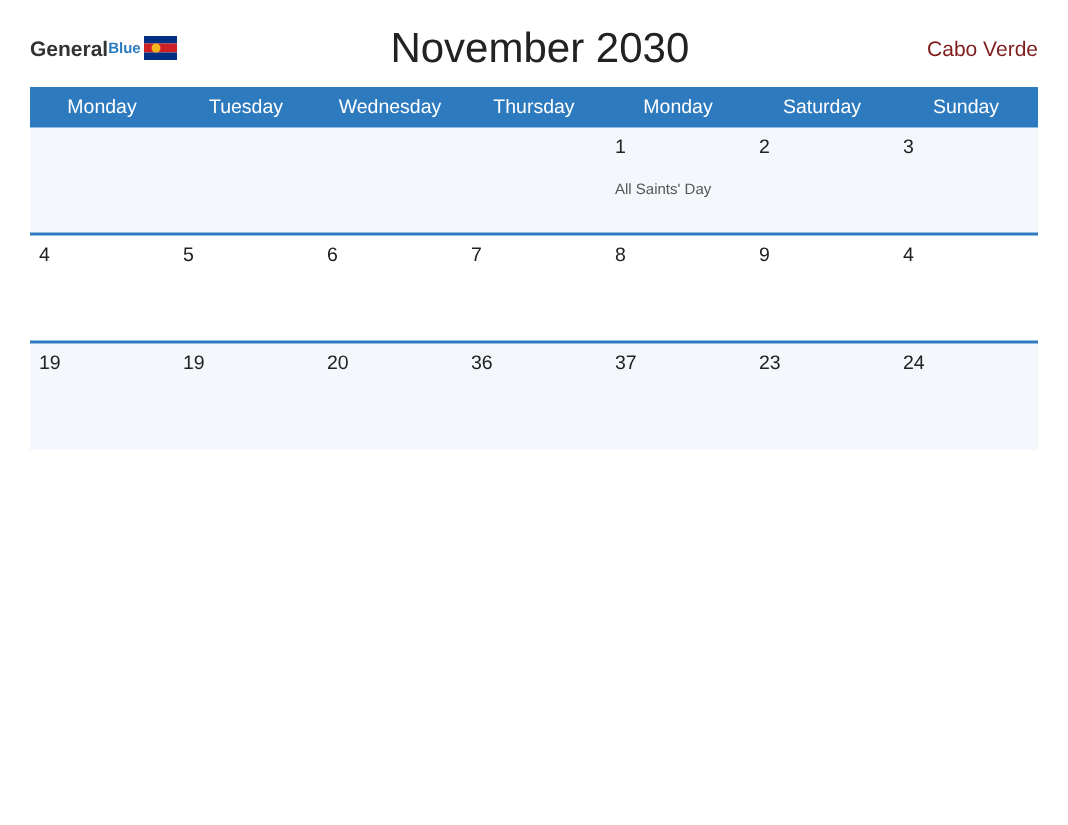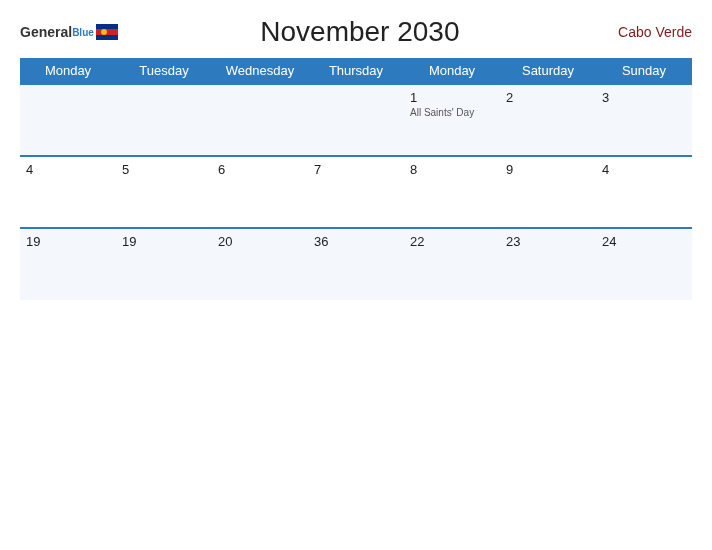--- a/index.html
+++ b/index.html
@@ -83,21 +83,21 @@
     }
     .day-num {
       font-size: 13px;
       color: #222;
       display: block;
     }
     .holiday-text {
       font-size: 10px;
       color: #555;
       display: block;
-      margin-top: 2px;
+      margin-top: 16px;
     }
   </style>
 </head>
 <body>
 
 <div class="page">
   <div class="header">
 
     <div class="logo">
       <span style="font-weight:bold;color:#333;font-size:14px;">General</span>
@@ -173,21 +173,21 @@
           <td>
             <span class="day-num">19</span>
           </td>
           <td>
             <span class="day-num">20</span>
           </td>
           <td>
             <span class="day-num">36</span>
           </td>
           <td>
-            <span class="day-num">22</span>
+            <span class="day-num">37</span>
           </td>
           <td>
             <span class="day-num">23</span>
           </td>
           <td>
             <span class="day-num">24</span>
           </td>
         </tr>
       </tbody>
   </table>

